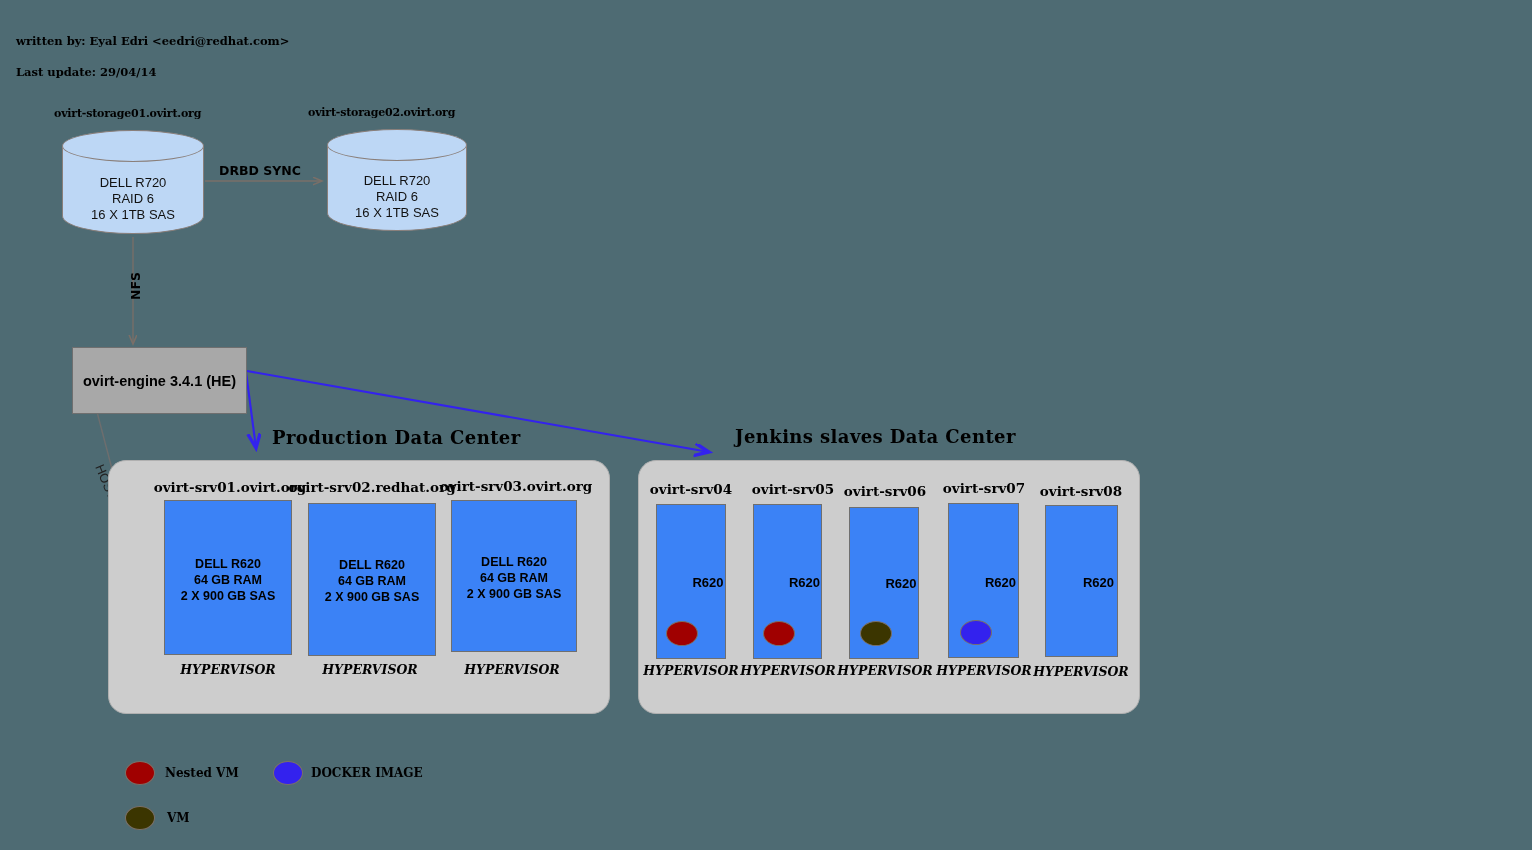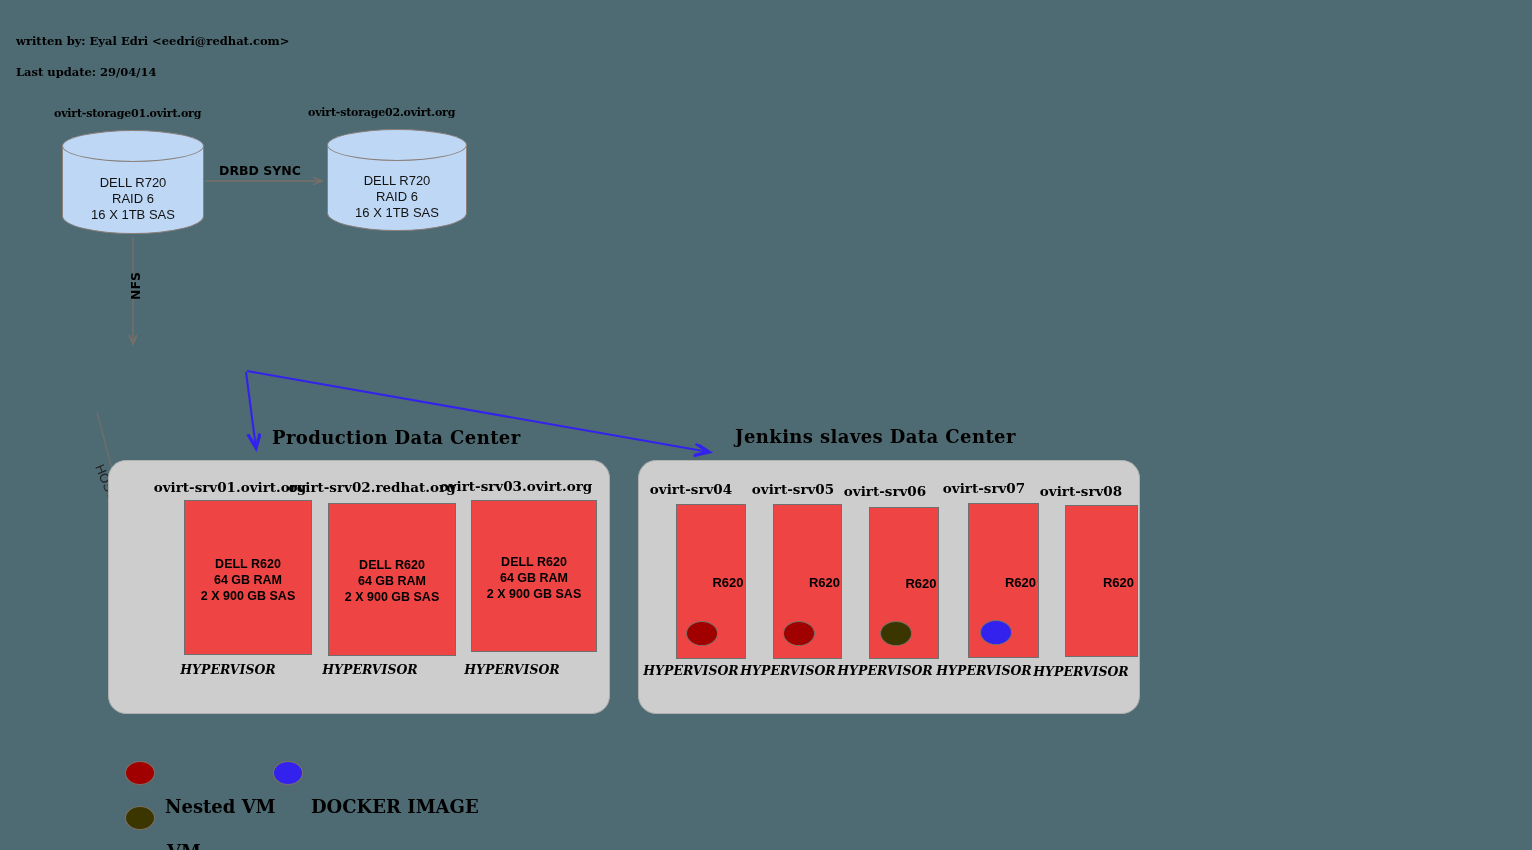--- a/index.html
+++ b/index.html
@@ -142,24 +142,23 @@
   
   .dc-panel {
     position: absolute;
     background: #cdcdcd;
     border: 1px solid #b0b0b0;
     border-radius: 18px;
   }
 
   .srv-box {
     position: absolute;
-    background: #ef4444;
+    background: #3b82f6;
     border: 1.5px solid #6f6f6f;
     box-sizing: border-box;
-    margin-left: 20px;
   }
   .srv-spec {
     position: absolute;
     left: 0;
     width: 100%;
     text-align: center;
     font-family: "Liberation Sans", sans-serif;
     font-weight: bold;
     font-size: 12.5px;
     color: #000;
@@ -214,24 +213,23 @@
     width: 30px;
     height: 24px;
     border-radius: 50%;
     border: 1.5px solid #7a7068;
     box-sizing: border-box;
   }
   .legend-text {
     position: absolute;
     font-family: "DejaVu Serif", serif;
     font-weight: bold;
-    font-size: 18px;
-    color: #000;
-    white-space: nowrap;
-    margin-top: 30px;
+    font-size: 12px;
+    color: #000;
+    white-space: nowrap;
   }
 </style>
 </head>
 <body>
 
 <div id="stage">
 
   <svg id="svg-layer" viewBox="0 0 1532 850">
     <defs>
       <marker id="arrow-gray" markerWidth="9" markerHeight="9" refX="7" refY="3" orient="auto">
@@ -271,20 +269,21 @@
     <div class="top"></div>
     <div class="cyl-text" style="top:44px;">DELL R720</div>
     <div class="cyl-text" style="top:60px;">RAID 6</div>
     <div class="cyl-text" style="top:76px;">16 X 1TB SAS</div>
   </div>
 
   <div class="edge-label" style="left:219px; top:163px;">DRBD SYNC</div>
   <div class="edge-label vert" style="left:128px; top:300px;">NFS</div>
   <div class="edge-label diag" style="left:106px; top:462px;">HOSTED ENGINE</div>
 
+  <div class="engine-box" style="left:72px; top:347px; width:173px; height:65px;">ovirt-engine 3.4.1 (HE)</div>
 
   <div class="dc-title" style="left:272px; top:427px;">Production Data Center</div>
   <div class="dc-panel" style="left:108px; top:460px; width:500px; height:252px;"></div>
 
   <div class="srv-name" style="left:143px; top:479px; width:174px;">ovirt-srv01.ovirt.org</div>
   <div class="srv-box" style="left:164px; top:500px; width:128px; height:155px;">
     <div class="srv-spec" style="top:55px;">DELL R620
 64 GB RAM
 2 X 900 GB SAS</div>
   </div>

